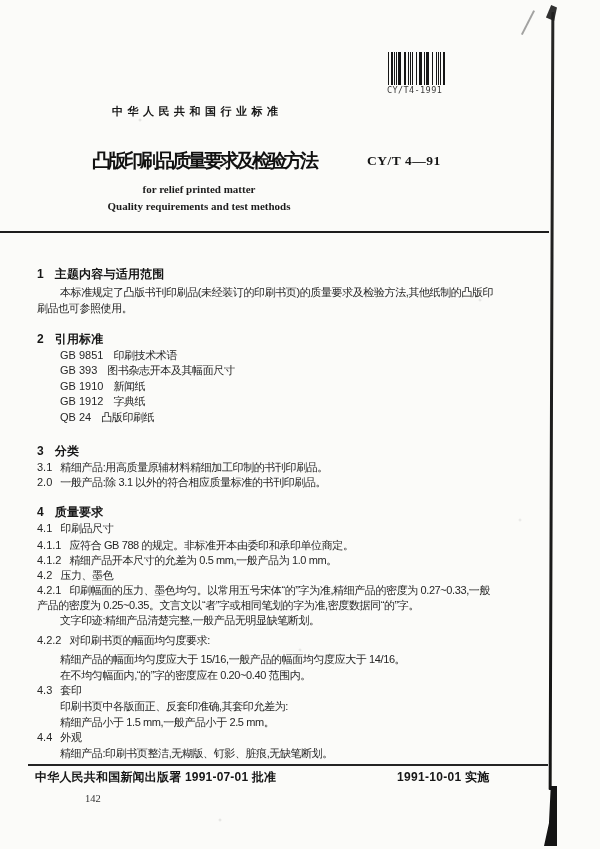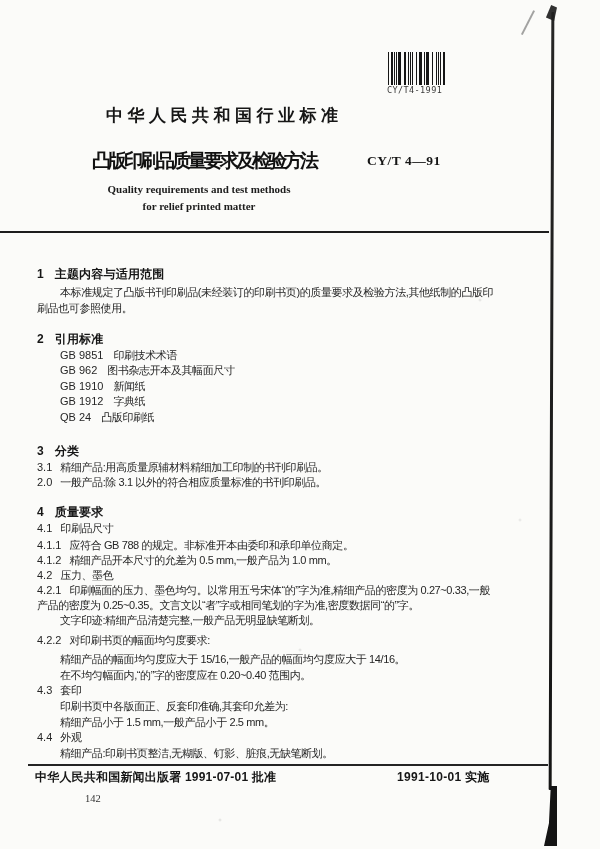--- a/index.html
+++ b/index.html
@@ -26,22 +26,22 @@
 
   
   .barcode{position:absolute;left:388px;top:52px;width:57px;height:33px;
     background-image:
       repeating-linear-gradient(90deg,#161616 0 1.5px,transparent 1.5px 4px),
       repeating-linear-gradient(90deg,#161616 0 1px,transparent 1px 5.5px),
       repeating-linear-gradient(90deg,transparent 0 2.5px,#161616 2.5px 3.5px,transparent 3.5px 7px);
   }
   .barcode-label{position:absolute;left:387px;top:85px;width:62px;
     font-family:"DejaVu Sans Mono",monospace;font-size:8.5px;letter-spacing:.4px;color:#3a3a3a;}
-  .std-type{position:absolute;left:106px;top:104px;
-    font-size:17px;font-weight:700;letter-spacing:4.5px;color:#161616;}
+  .std-type{position:absolute;left:112px;top:104px;
+    font-size:11px;font-weight:700;letter-spacing:4.5px;color:#161616;}
   .title-cn{position:absolute;left:92px;top:148px;
     font-size:19px;font-weight:700;letter-spacing:-3px;color:#111;white-space:nowrap;}
   .std-code{position:absolute;left:367px;top:153px;
     font-family:"Liberation Serif",serif;font-size:13.5px;font-weight:700;letter-spacing:.5px;color:#161616;}
   .title-en{position:absolute;left:104px;top:181px;width:190px;text-align:center;
     font-family:"Liberation Serif",serif;font-size:11px;font-weight:700;color:#1c1c1c;line-height:17px;}
   .header-rule{position:absolute;left:0;top:231px;width:549px;height:2.2px;background:#1d1d1d;}
 
   
   .ln{position:absolute;left:37px;height:16px;line-height:16px;
@@ -75,32 +75,32 @@
 <body>
 
 <div class="page">
 
   <div class="barcode"></div>
   <div class="barcode-label">CY/T4-1991</div>
   <div class="std-type">中华人民共和国行业标准</div>
   <div class="title-cn">凸版印刷品质量要求及检验方法</div>
   <div class="std-code">CY/T 4—91</div>
   <div class="title-en">
+    <div>for relief printed matter</div>
     <div>Quality requirements and test methods</div>
-    <div>for relief printed matter</div>
   </div>
   <div class="header-rule"></div>
 
   <div class="ln h" style="top:258px"><span class="num">1</span><span>主题内容与适用范围</span></div>
   <div class="ln ind" style="top:284px">本标准规定了凸版书刊印刷品(未经装订的印刷书页)的质量要求及检验方法,其他纸制的凸版印</div>
   <div class="ln" style="top:300px">刷品也可参照使用。</div>
 
   <div class="ln h" style="top:323px"><span class="num">2</span><span>引用标准</span></div>
   <div class="ln ind" style="top:347px"><span class="num">GB 9851</span><span>印刷技术术语</span></div>
-  <div class="ln ind" style="top:362px"><span class="num">GB 962</span><span>图书杂志开本及其幅面尺寸</span></div>
+  <div class="ln ind" style="top:362px"><span class="num">GB 393</span><span>图书杂志开本及其幅面尺寸</span></div>
   <div class="ln ind" style="top:378px"><span class="num">GB 1910</span><span>新闻纸</span></div>
   <div class="ln ind" style="top:393px"><span class="num">GB 1912</span><span>字典纸</span></div>
   <div class="ln ind" style="top:409px"><span class="num">QB 24</span><span>凸版印刷纸</span></div>
 
   <div class="ln h" style="top:435px"><span class="num">3</span><span>分类</span></div>
   <div class="ln" style="top:459px"><span class="num">3.1</span><span>精细产品:用高质量原辅材料精细加工印制的书刊印刷品。</span></div>
   <div class="ln" style="top:474px"><span class="num">2.0</span><span>一般产品:除 3.1 以外的符合相应质量标准的书刊印刷品。</span></div>
 
   <div class="ln h" style="top:496px"><span class="num">4</span><span>质量要求</span></div>
   <div class="ln" style="top:520px"><span class="num">4.1</span><span>印刷品尺寸</span></div>

